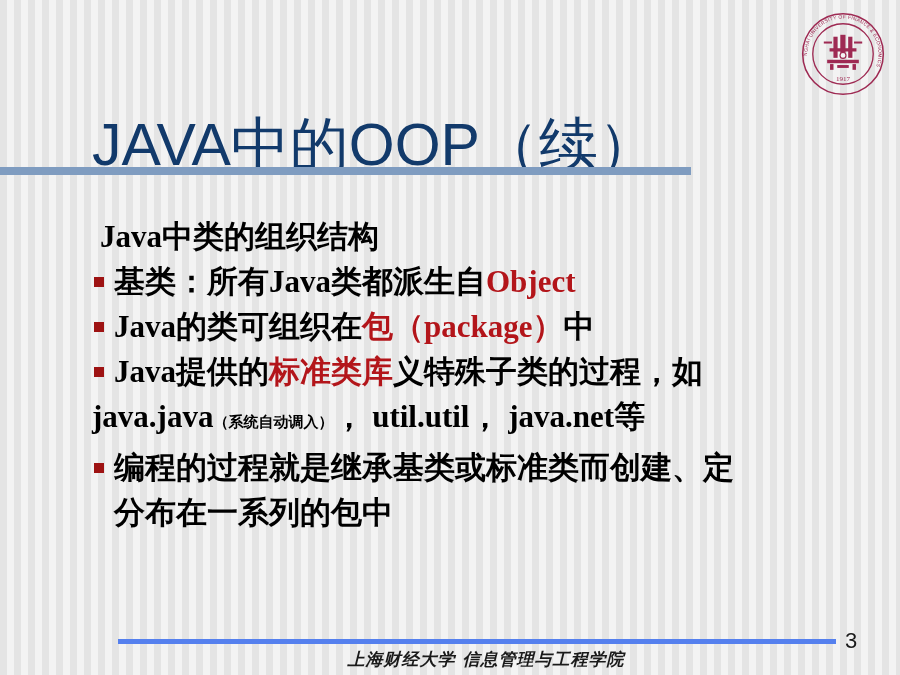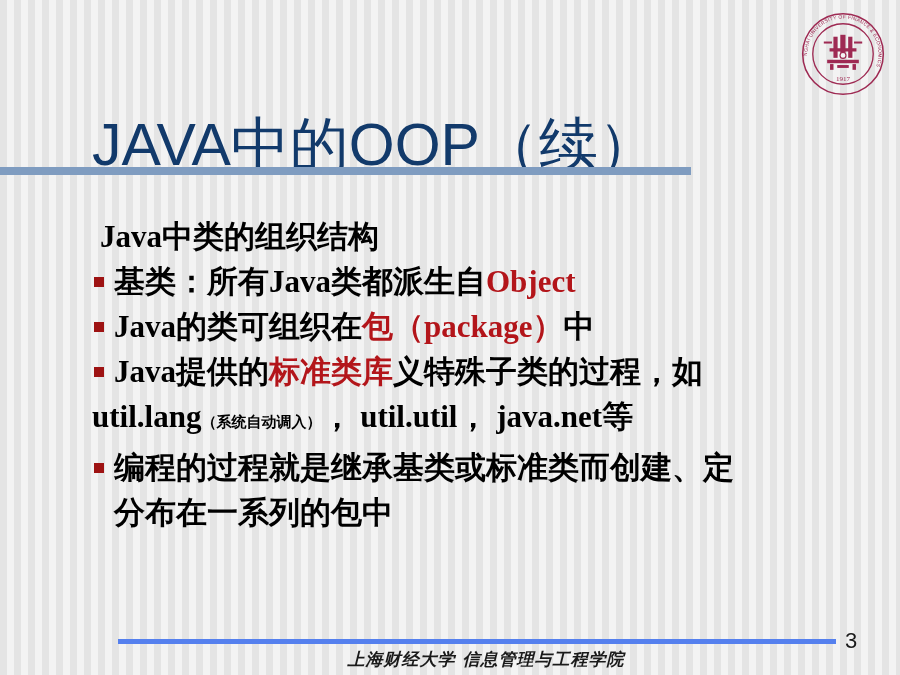--- a/index.html
+++ b/index.html
@@ -180,21 +180,21 @@
     <div class="line bul">
       <span class="bullet"></span>
       <span>Java的类可组织在</span><span class="red">包（package）</span><span>中</span>
     </div>
 
     <div class="line bul">
       <span class="bullet"></span>
       <span>Java提供的</span><span class="red">标准类库</span><span>义特殊子类的过程，如</span>
     </div>
     <div class="line">
-      <span>util.lang</span><span class="small">（系统自动调入）</span><span>，  util.util，  java.net等</span>
+      <span>java.java</span><span class="small">（系统自动调入）</span><span>，  util.util，  java.net等</span>
     </div>
 
     <div class="line bul">
       <span class="bullet"></span>
       <span>编程的过程就是继承基类或标准类而创建、定</span>
     </div>
     <div class="line indent2">分布在一系列的包中</div>
 
   </div>
 

